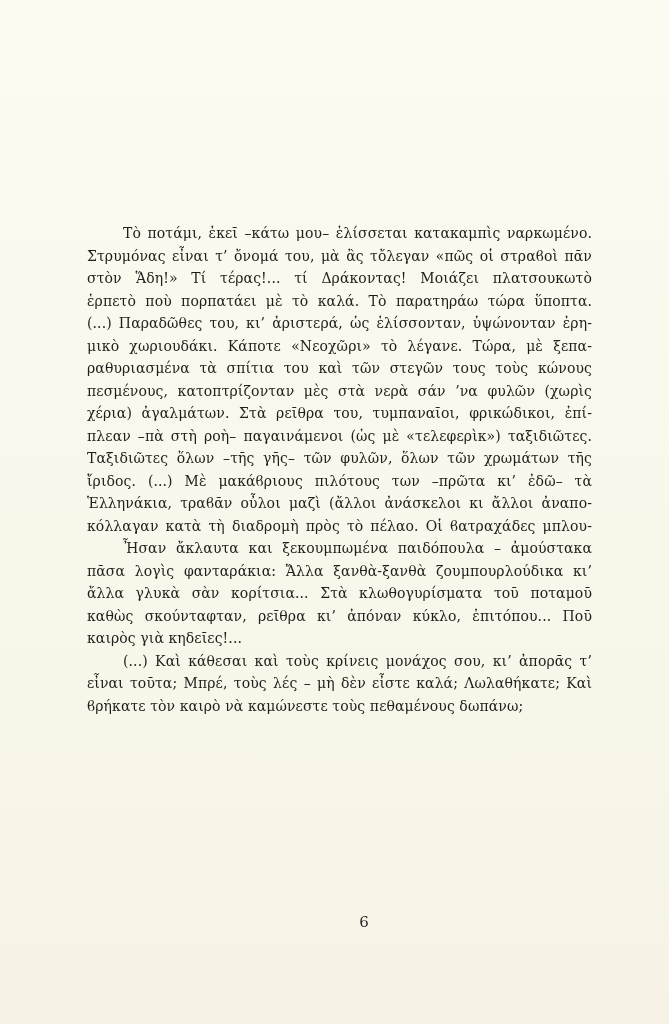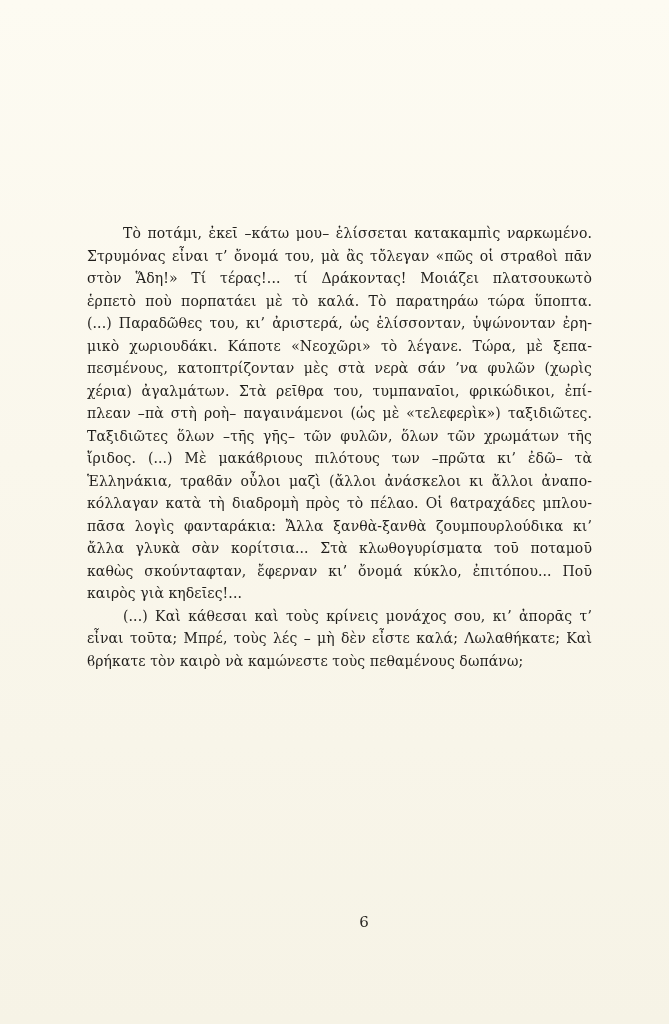--- a/index.html
+++ b/index.html
@@ -60,33 +60,35 @@
 
   <div class="text-block">
 
     <div class="paragraph">
       <div class="line first">Τὸ ποτάμι, ἐκεῖ –κάτω μου– ἑλίσσεται κατακαμπὶς ναρκωμένο.</div>
       <div class="line">Στρυμόνας εἶναι τ’ ὄνομά του, μὰ ἂς τὄλεγαν «πῶς οἱ στραϐοὶ πᾶν</div>
       <div class="line">στὸν Ἅδη!» Τί τέρας!... τί Δράκοντας! Μοιάζει πλατσουκωτὸ</div>
       <div class="line">ἑρπετὸ ποὺ πορπατάει μὲ τὸ καλά. Τὸ παρατηράω τώρα ὕποπτα.</div>
       <div class="line">(...) Παραδῶθες του, κι’ ἀριστερά, ὡς ἑλίσσονταν, ὑψώνονταν ἐρη-</div>
       <div class="line">μικὸ χωριουδάκι. Κάποτε «Νεοχῶρι» τὸ λέγανε. Τώρα, μὲ ξεπα-</div>
+      <div class="line">ραθυριασμένα τὰ σπίτια του καὶ τῶν στεγῶν τους τοὺς κώνους</div>
       <div class="line">πεσμένους, κατοπτρίζονταν μὲς στὰ νερὰ σάν ’να φυλῶν (χωρὶς</div>
       <div class="line">χέρια) ἀγαλμάτων. Στὰ ρεῖθρα του, τυμπαναῖοι, φρικώδικοι, ἐπί-</div>
       <div class="line">πλεαν –πὰ στὴ ροὴ– παγαινάμενοι (ὡς μὲ «τελεφερὶκ») ταξιδιῶτες.</div>
       <div class="line">Ταξιδιῶτες ὅλων –τῆς γῆς– τῶν φυλῶν, ὅλων τῶν χρωμάτων τῆς</div>
       <div class="line">ἴριδος. (...) Μὲ μακάϐριους πιλότους των –πρῶτα κι’ ἐδῶ– τὰ</div>
       <div class="line">Ἑλληνάκια, τραϐᾶν οὖλοι μαζὶ (ἄλλοι ἀνάσκελοι κι ἄλλοι ἀναπο-</div>
       <div class="line">κόλλαγαν κατὰ τὴ διαδρομὴ πρὸς τὸ πέλαο. Οἱ ϐατραχάδες μπλου-</div>
     </div>
 
     <div class="paragraph">
+      <div class="line first">Ἦσαν ἄκλαυτα και ξεκουμπωμένα παιδόπουλα – ἀμούστακα</div>
       <div class="line">πᾶσα λογὶς φανταράκια: Ἄλλα ξανθὰ-ξανθὰ ζουμπουρλούδικα κι’</div>
       <div class="line">ἄλλα γλυκὰ σὰν κορίτσια... Στὰ κλωθογυρίσματα τοῦ ποταμοῦ</div>
-      <div class="line">καθὼς σκούνταφταν, ἔφερναν κι’ ὄνομά κύκλο, ἐπιτόπου... Ποῦ</div>
+      <div class="line">καθὼς σκούνταφταν, ρεῖθρα κι’ ἀπόναν κύκλο, ἐπιτόπου... Ποῦ</div>
       <div class="line last">καιρὸς γιὰ κηδεῖες!...</div>
     </div>
 
     <div class="paragraph">
       <div class="line first">(...) Καὶ κάθεσαι καὶ τοὺς κρίνεις μονάχος σου, κι’ ἀπορᾶς τ’</div>
       <div class="line">εἶναι τοῦτα; Μπρέ, τοὺς λές – μὴ δὲν εἶστε καλά; Λωλαθήκατε; Καὶ</div>
       <div class="line last">ϐρήκατε τὸν καιρὸ νὰ καμώνεστε τοὺς πεθαμένους δωπάνω;</div>
     </div>
 
   </div>

